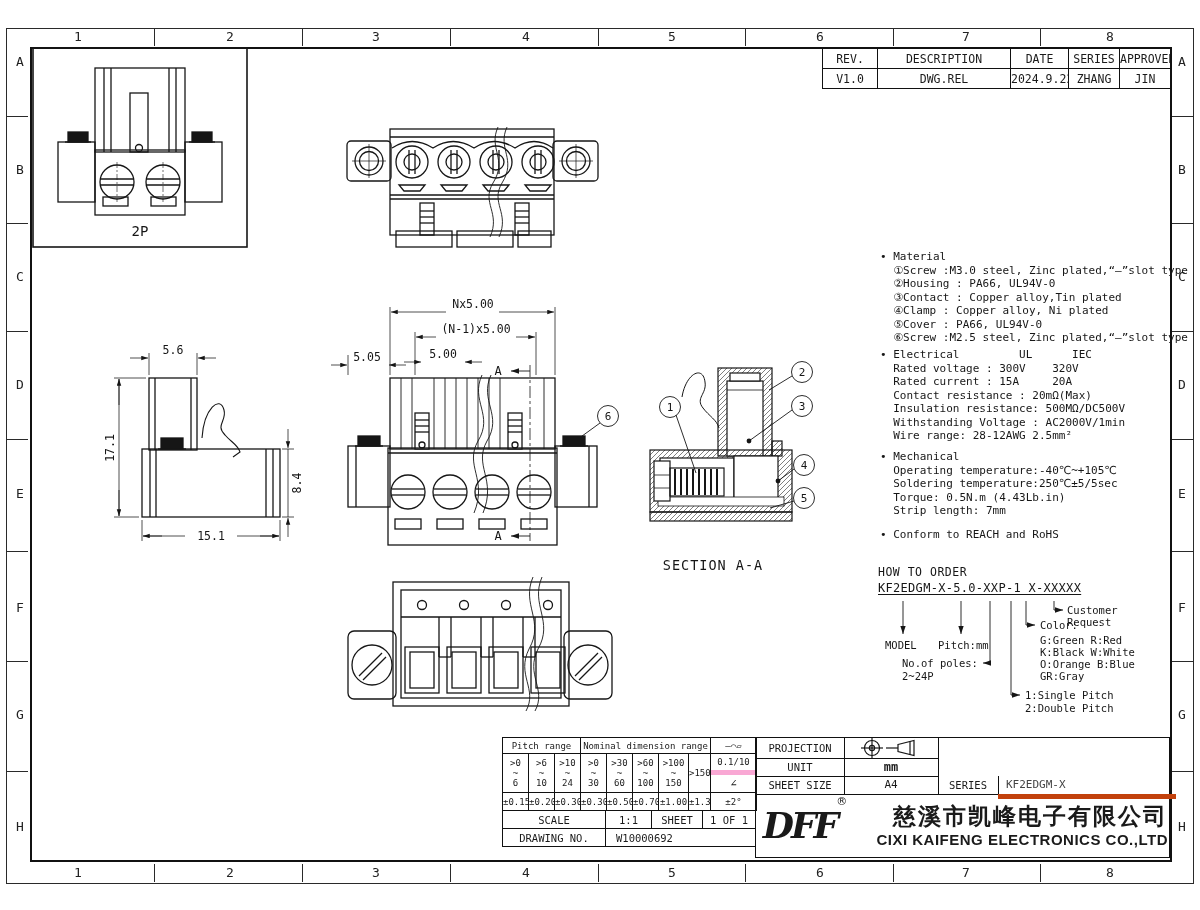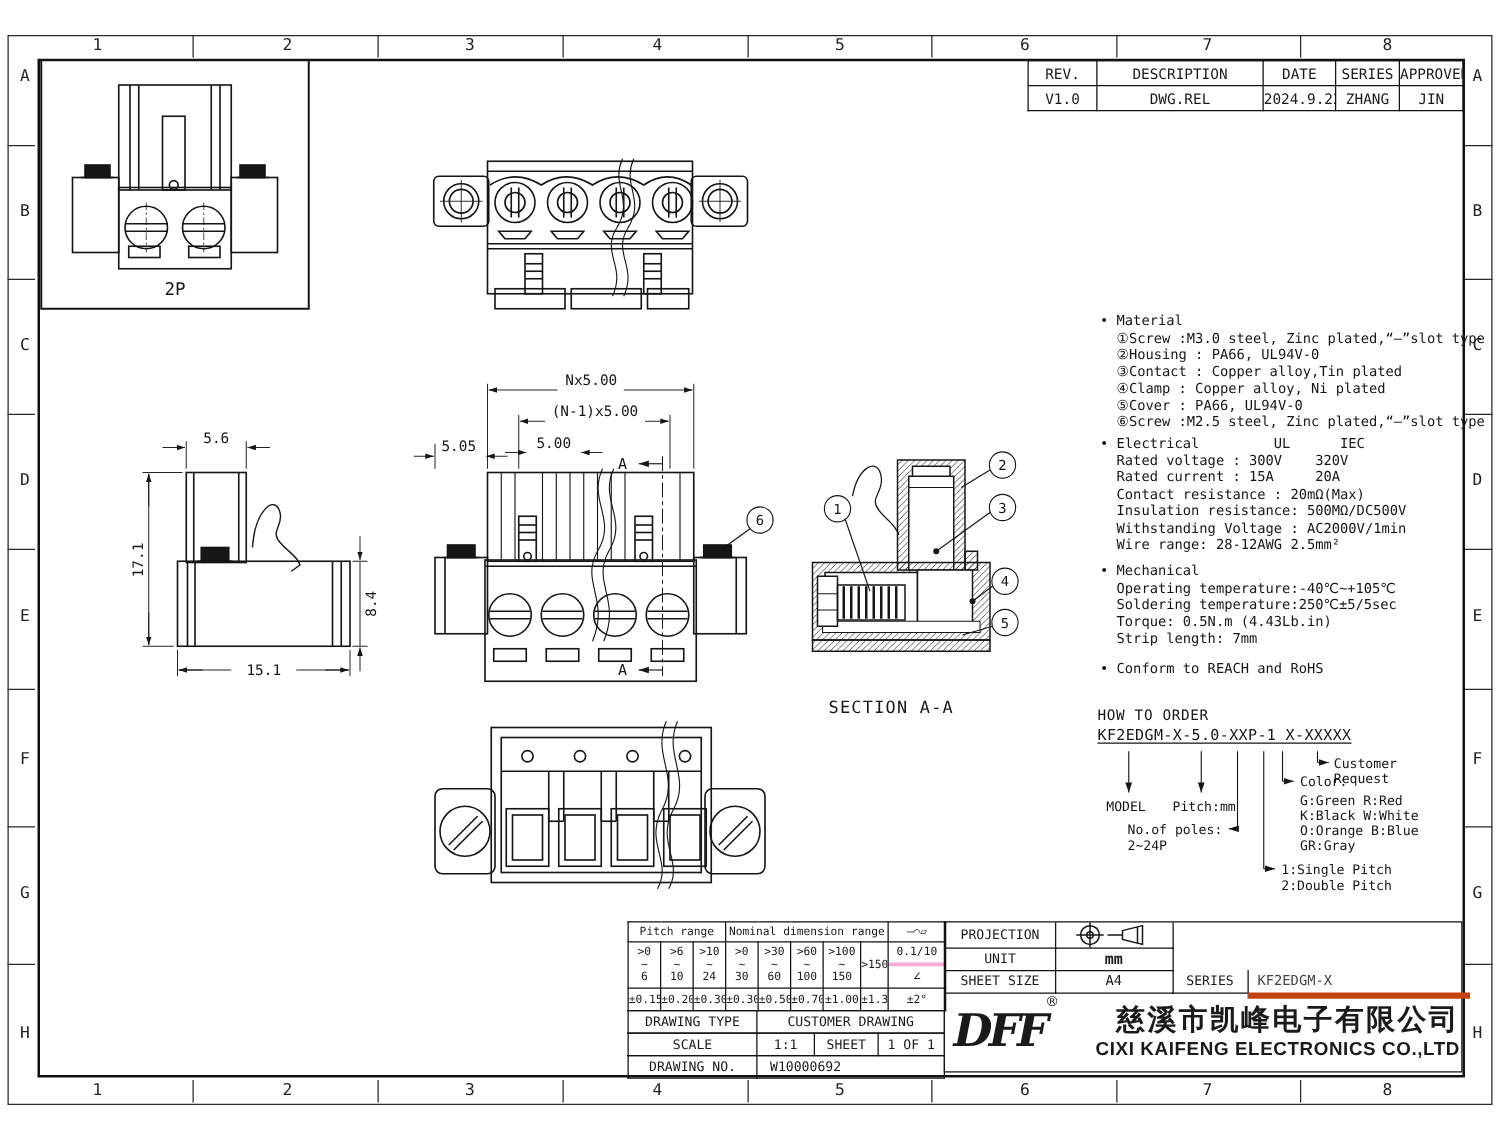--- a/index.html
+++ b/index.html
@@ -593,42 +593,34 @@
           </td>
       <td>
             <div class="stack">
               <span>&gt;100</span>
               <span>~</span>
               <span>150</span>
             </div>
           </td>
       <td>&gt;150</td>
       <td style="padding:0">
-        <div style="height:16px;line-height:16px;border-bottom:3px solid #f9a8d4">0.1/10</div>
+        <div style="height:16px;line-height:16px;border-bottom:5px solid #f9a8d4">0.1/10</div>
         <div style="height:17px;line-height:17px;font-size:11px">∠</div>
       </td>
     </tr>
     <tr style="height:18px">
       <td>±0.15</td>
       <td>±0.20</td>
       <td>±0.30</td>
       <td>±0.30</td>
       <td>±0.50</td>
       <td>±0.70</td>
       <td>±1.00</td>
       <td>±1.30</td>
       <td>±2°</td>
-    </tr>
-  </tbody>
-    </table>
-  <table class="tb info" style="width:254px;margin-top:-1px">
-    <tbody>
-        <tr style="height:18px">
-      <td style="width:102px">DRAWING TYPE</td>
-      <td>CUSTOMER DRAWING</td>
     </tr>
   </tbody>
     </table>
   <table class="tb info" style="width:254px;margin-top:-1px">
     <tbody>
         <tr style="height:18px">
       <td style="width:102px">SCALE</td>
       <td style="width:45px">1:1</td>
       <td style="width:50px">SHEET</td>
       <td>1 OF 1</td>

